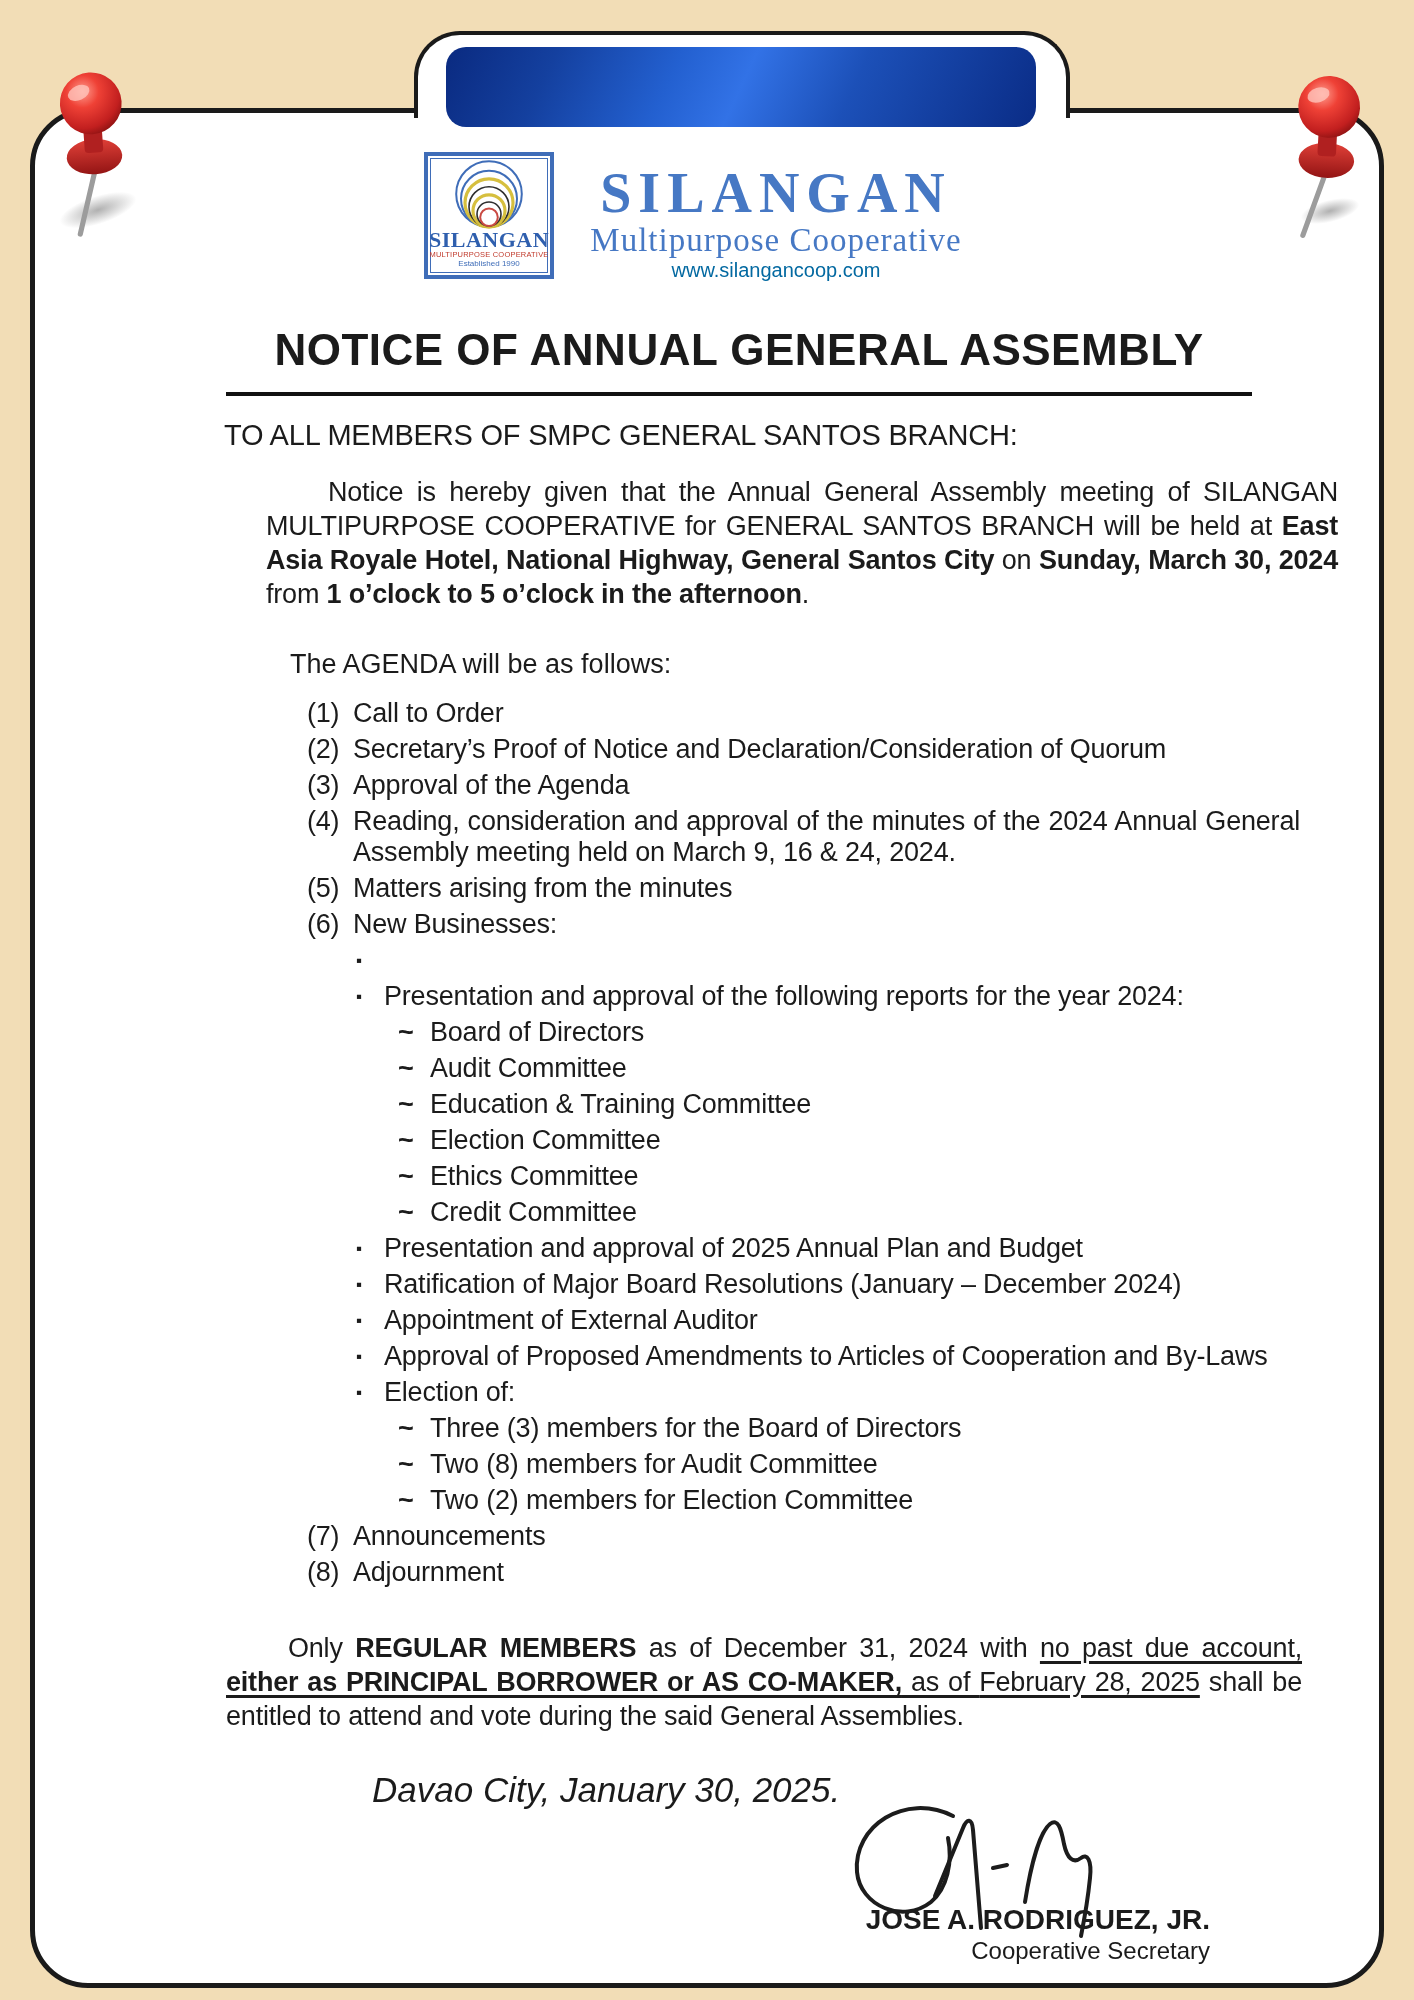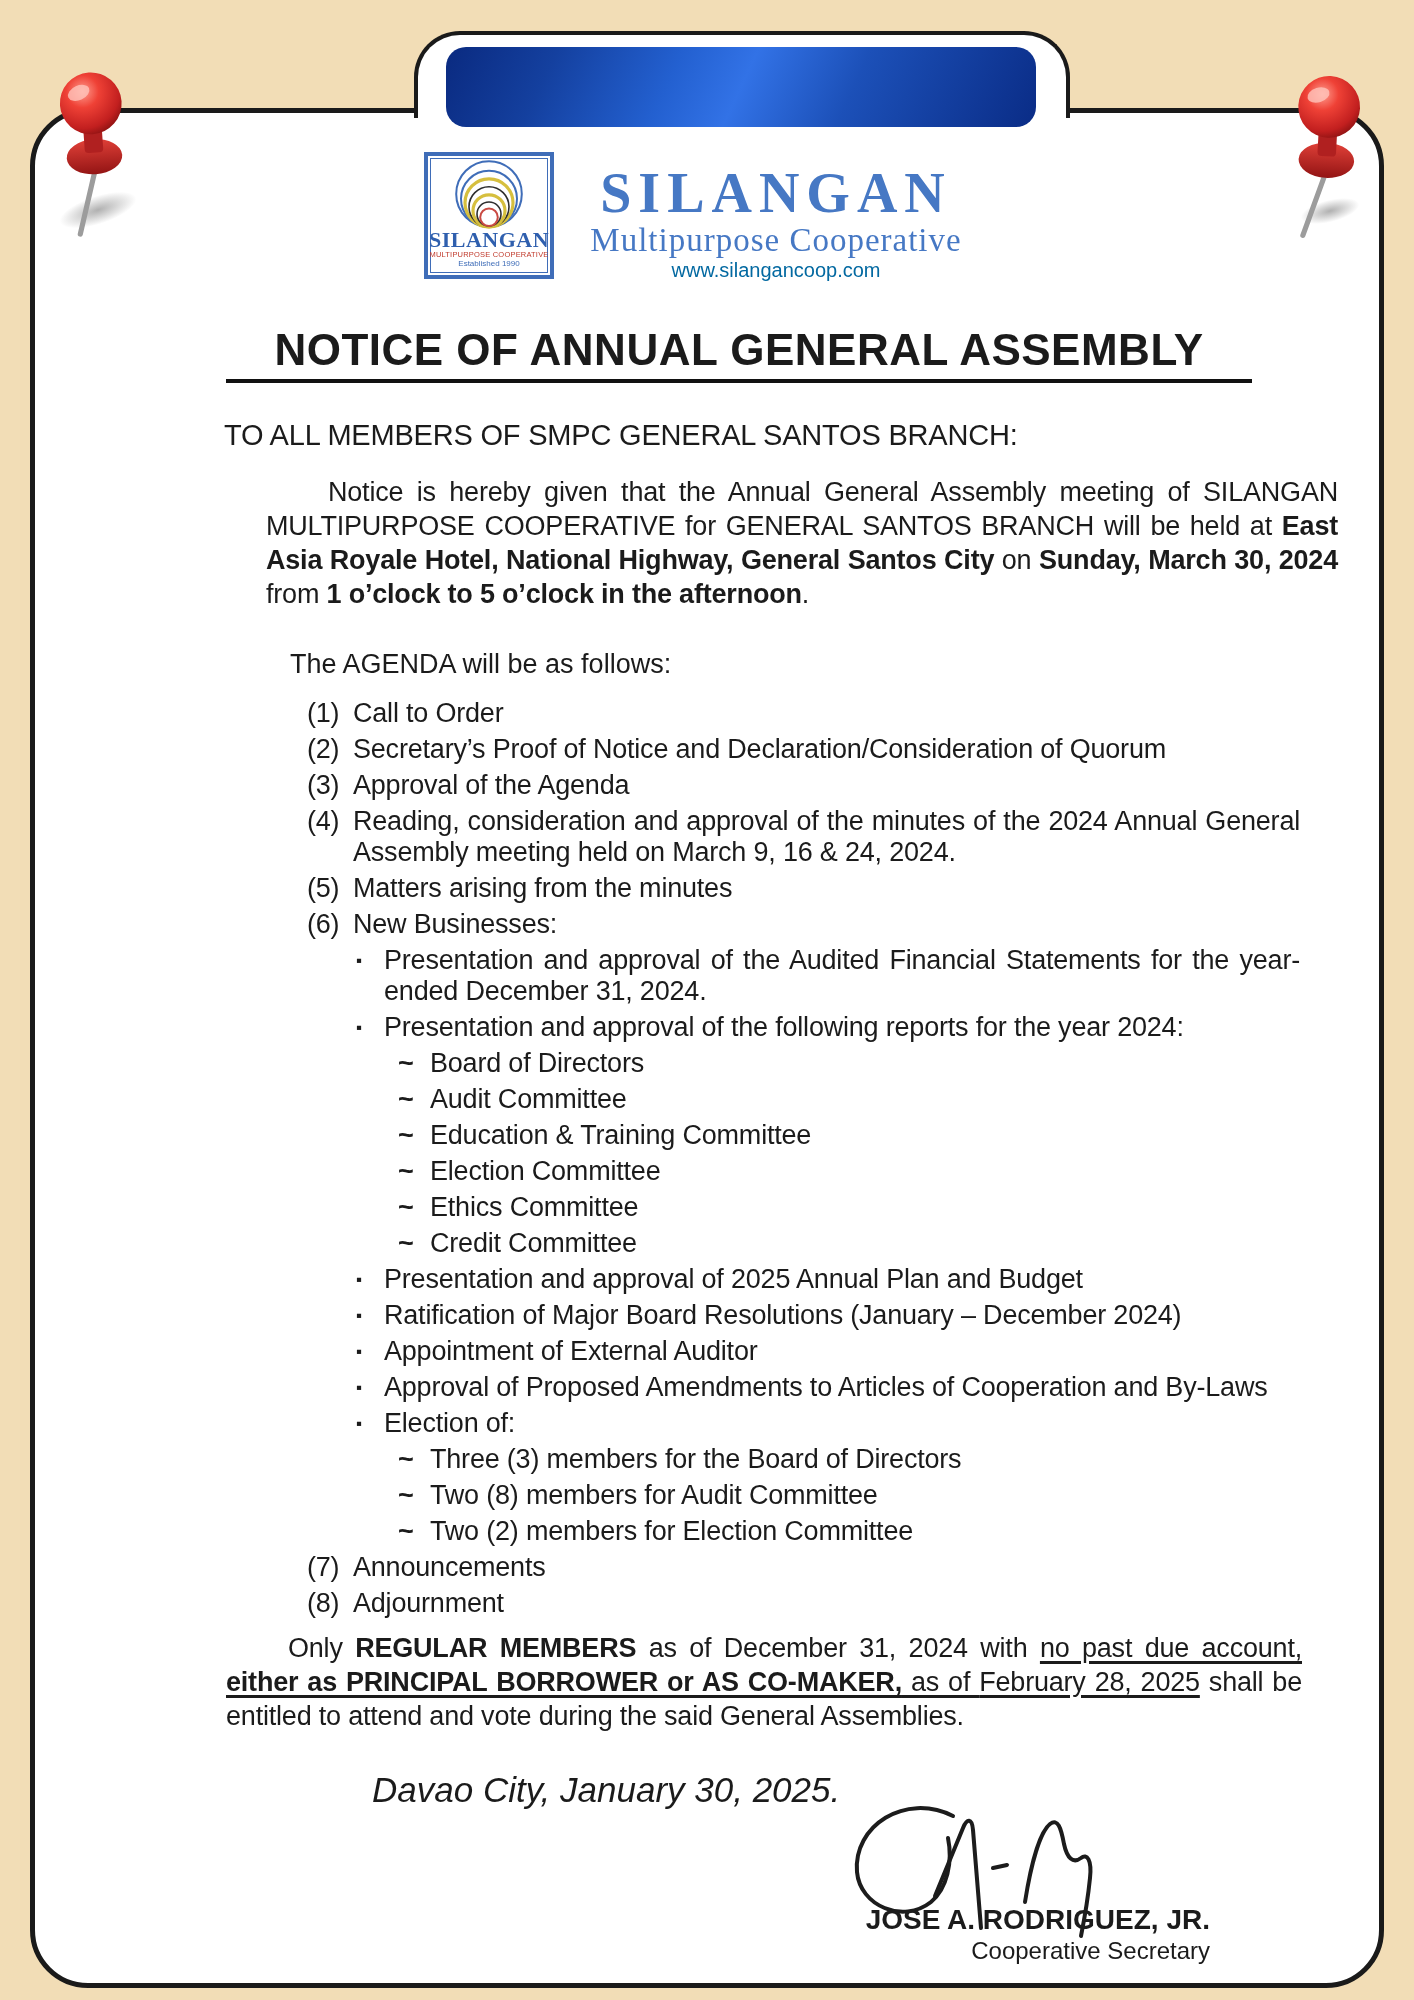--- a/index.html
+++ b/index.html
@@ -44,21 +44,21 @@
   .logo-sub{font-size:7.5px;color:#c0392b;letter-spacing:.2px;line-height:9px;}
   .logo-est{font-size:8px;color:#3f6db8;line-height:10px;}
   .brand{left:566px;top:164px;width:420px;text-align:center;}
   .brand-name{font-family:"Liberation Serif",serif;font-weight:700;font-size:56px;line-height:58px;color:#4678c4;letter-spacing:7px;}
   .brand-sub{font-family:"Liberation Serif",serif;font-size:33px;line-height:36px;color:#4678c4;letter-spacing:1px;}
   .brand-web{font-size:20px;line-height:24px;color:#0369a1;}
   
   .title{
     left:226px;top:326px;width:1026px;text-align:center;white-space:nowrap;
     font-weight:700;font-size:44px;line-height:48px;letter-spacing:.5px;
-    border-bottom:4px solid #111;padding-bottom:5px;
+    border-bottom:4px solid #111;padding-bottom:18px;
   }
   .salutation{left:224px;top:419px;font-size:29px;letter-spacing:-.2px;}
   .para{font-size:27px;line-height:34px;text-align:justify;letter-spacing:-.2px;}
   .intro{left:226px;top:475px;width:1072px;text-indent:62px;margin-left:40px;}
   .agenda-intro{left:290px;top:649px;font-size:27px;}
   .agenda{left:226px;top:698px;width:1074px;font-size:27px;letter-spacing:-.2px;}
   .arow{display:flex;line-height:31px;margin-bottom:5px;}
   .arow .mk{flex:none;}
   .arow .tx{flex:1;}
   .arow .tx.just{text-align:justify;}
@@ -163,21 +163,20 @@
       <div class="arow l1">
         <span class="mk">(5)</span>
         <span class="tx">Matters arising from the minutes</span>
       </div>
       <div class="arow l1">
         <span class="mk">(6)</span>
         <span class="tx">New Businesses:</span>
       </div>
       <div class="arow l2">
         <span class="mk">▪</span>
-        <span class="tx just">Presentation and approval of the Audited Financial Statements for the year-ended December 31, 2024.</span>
       </div>
       <div class="arow l2">
         <span class="mk">▪</span>
         <span class="tx">Presentation and approval of the following reports for the year 2024:</span>
       </div>
       <div class="arow l3">
         <span class="mk">~</span>
         <span class="tx">Board of Directors</span>
       </div>
       <div class="arow l3">

